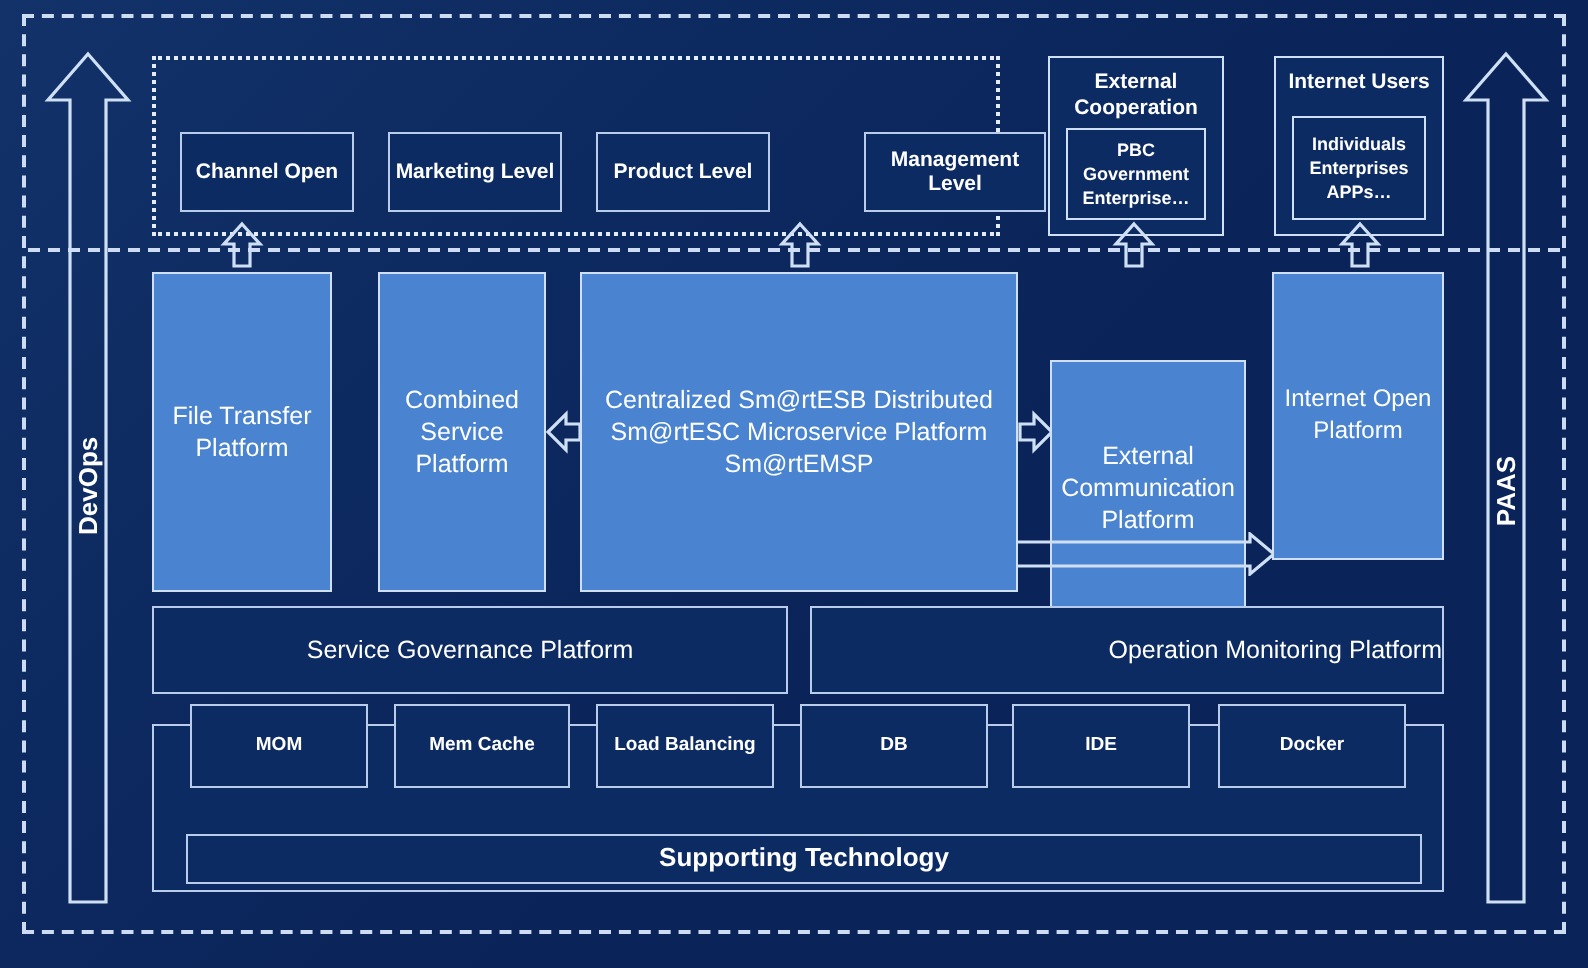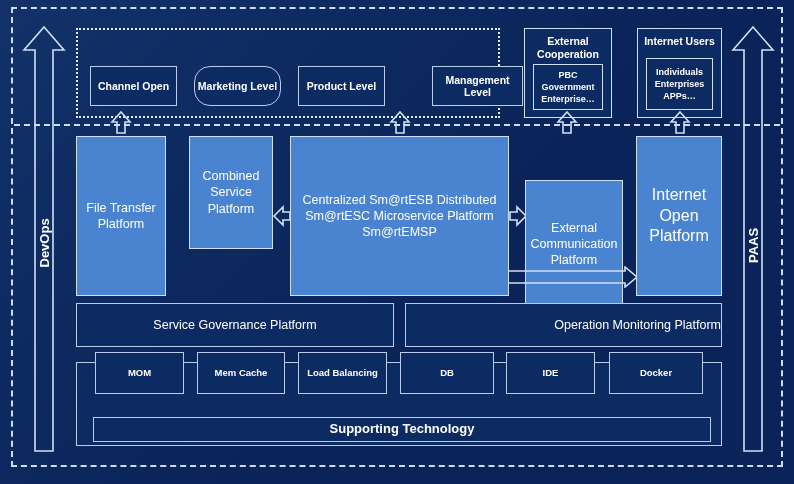--- a/index.html
+++ b/index.html
@@ -68,21 +68,21 @@
     align-items: center;
     justify-content: center;
     text-align: center;
     color: #ffffff;
     line-height: 1.3;
   }
 
   
   .level-box { height: 40px; top: 66px; font-size: 10.5px; }
   .lb1 { left: 90px;  width: 87px; }
-  .lb2 { left: 194px; width: 87px; border-radius: 16px; }
+  .lb2 { left: 194px; width: 87px; }
   .lb3 { left: 298px; width: 87px; }
   .lb4 { left: 396px; width: 91px; margin-left: 36px; }
 
   
   .ext-card {
     background: #0d2b63;
     border: 1.6px solid #cfe0f5;
     padding-top: 5px;
   }
   .ext-card .card-title {
@@ -106,24 +106,24 @@
     align-items: center;
     justify-content: center;
   }
   .ec { left: 524px; top: 28px; width: 88px; height: 90px; }
   .ec .card-inner { height: 44px; }
   .iu { left: 637px; top: 28px; width: 85px; height: 90px; }
   .iu .card-inner { height: 50px; }
 
   
   .p-file  { left: 76px;  top: 136px; width: 90px;  height: 160px; font-size: 12.5px; }
-  .p-comb  { left: 189px; top: 136px; width: 84px;  height: 113px; font-size: 12.5px; }
+  .p-comb  { left: 189px; top: 136px; width: 84px;  height: 160px; font-size: 12.5px; }
   .p-esb   { left: 290px; top: 136px; width: 219px; height: 160px; font-size: 12.5px; }
   .p-extc  { left: 525px; top: 136px; width: 98px;  height: 160px; font-size: 12.5px; }
-  .p-inet  { left: 636px; top: 136px; width: 86px;  height: 160px; font-size: 16px; }
+  .p-inet  { left: 636px; top: 136px; width: 86px;  height: 144px; font-size: 12px; }
   
   .p-extc  { height: 128px; margin-top: 44px; }
 
   
   .gov-row-box { height: 44px; top: 303px; font-size: 12.5px; font-weight: normal; }
   .gov1 { left: 76px;  width: 318px; }
   .gov2 { left: 405px; width: 317px; justify-content: flex-end; }
 
   
   .sup-frame {

